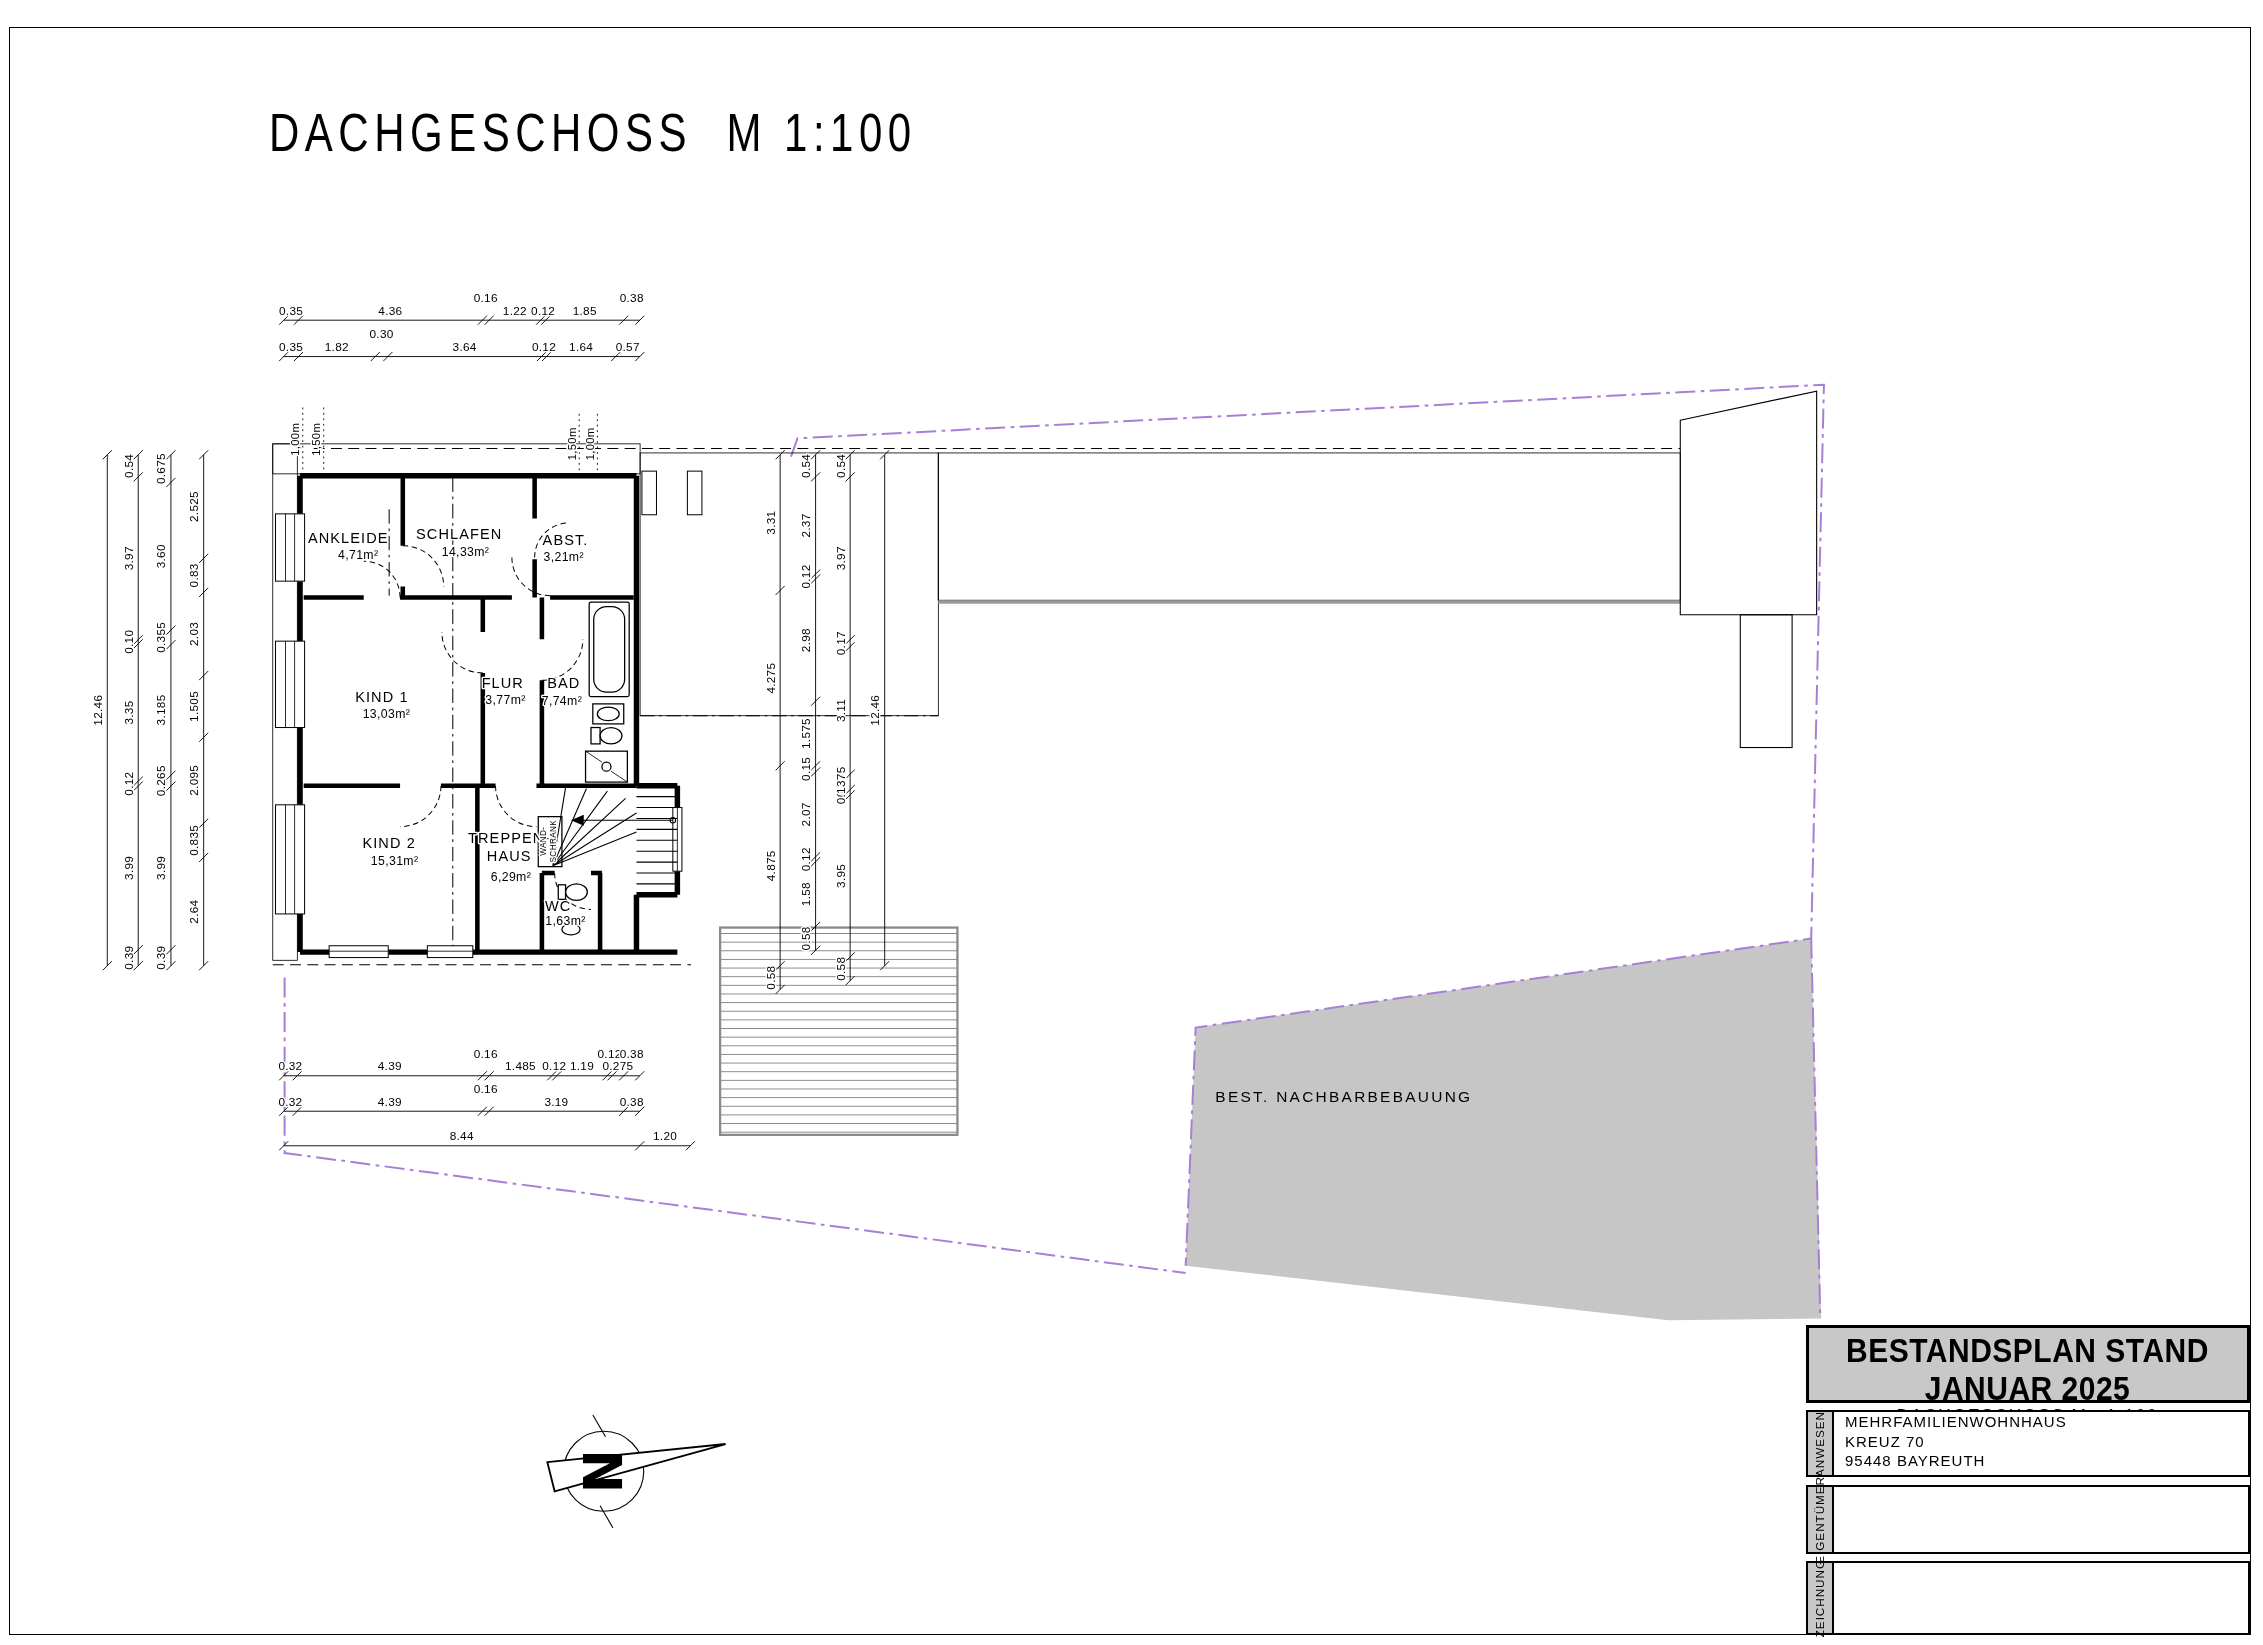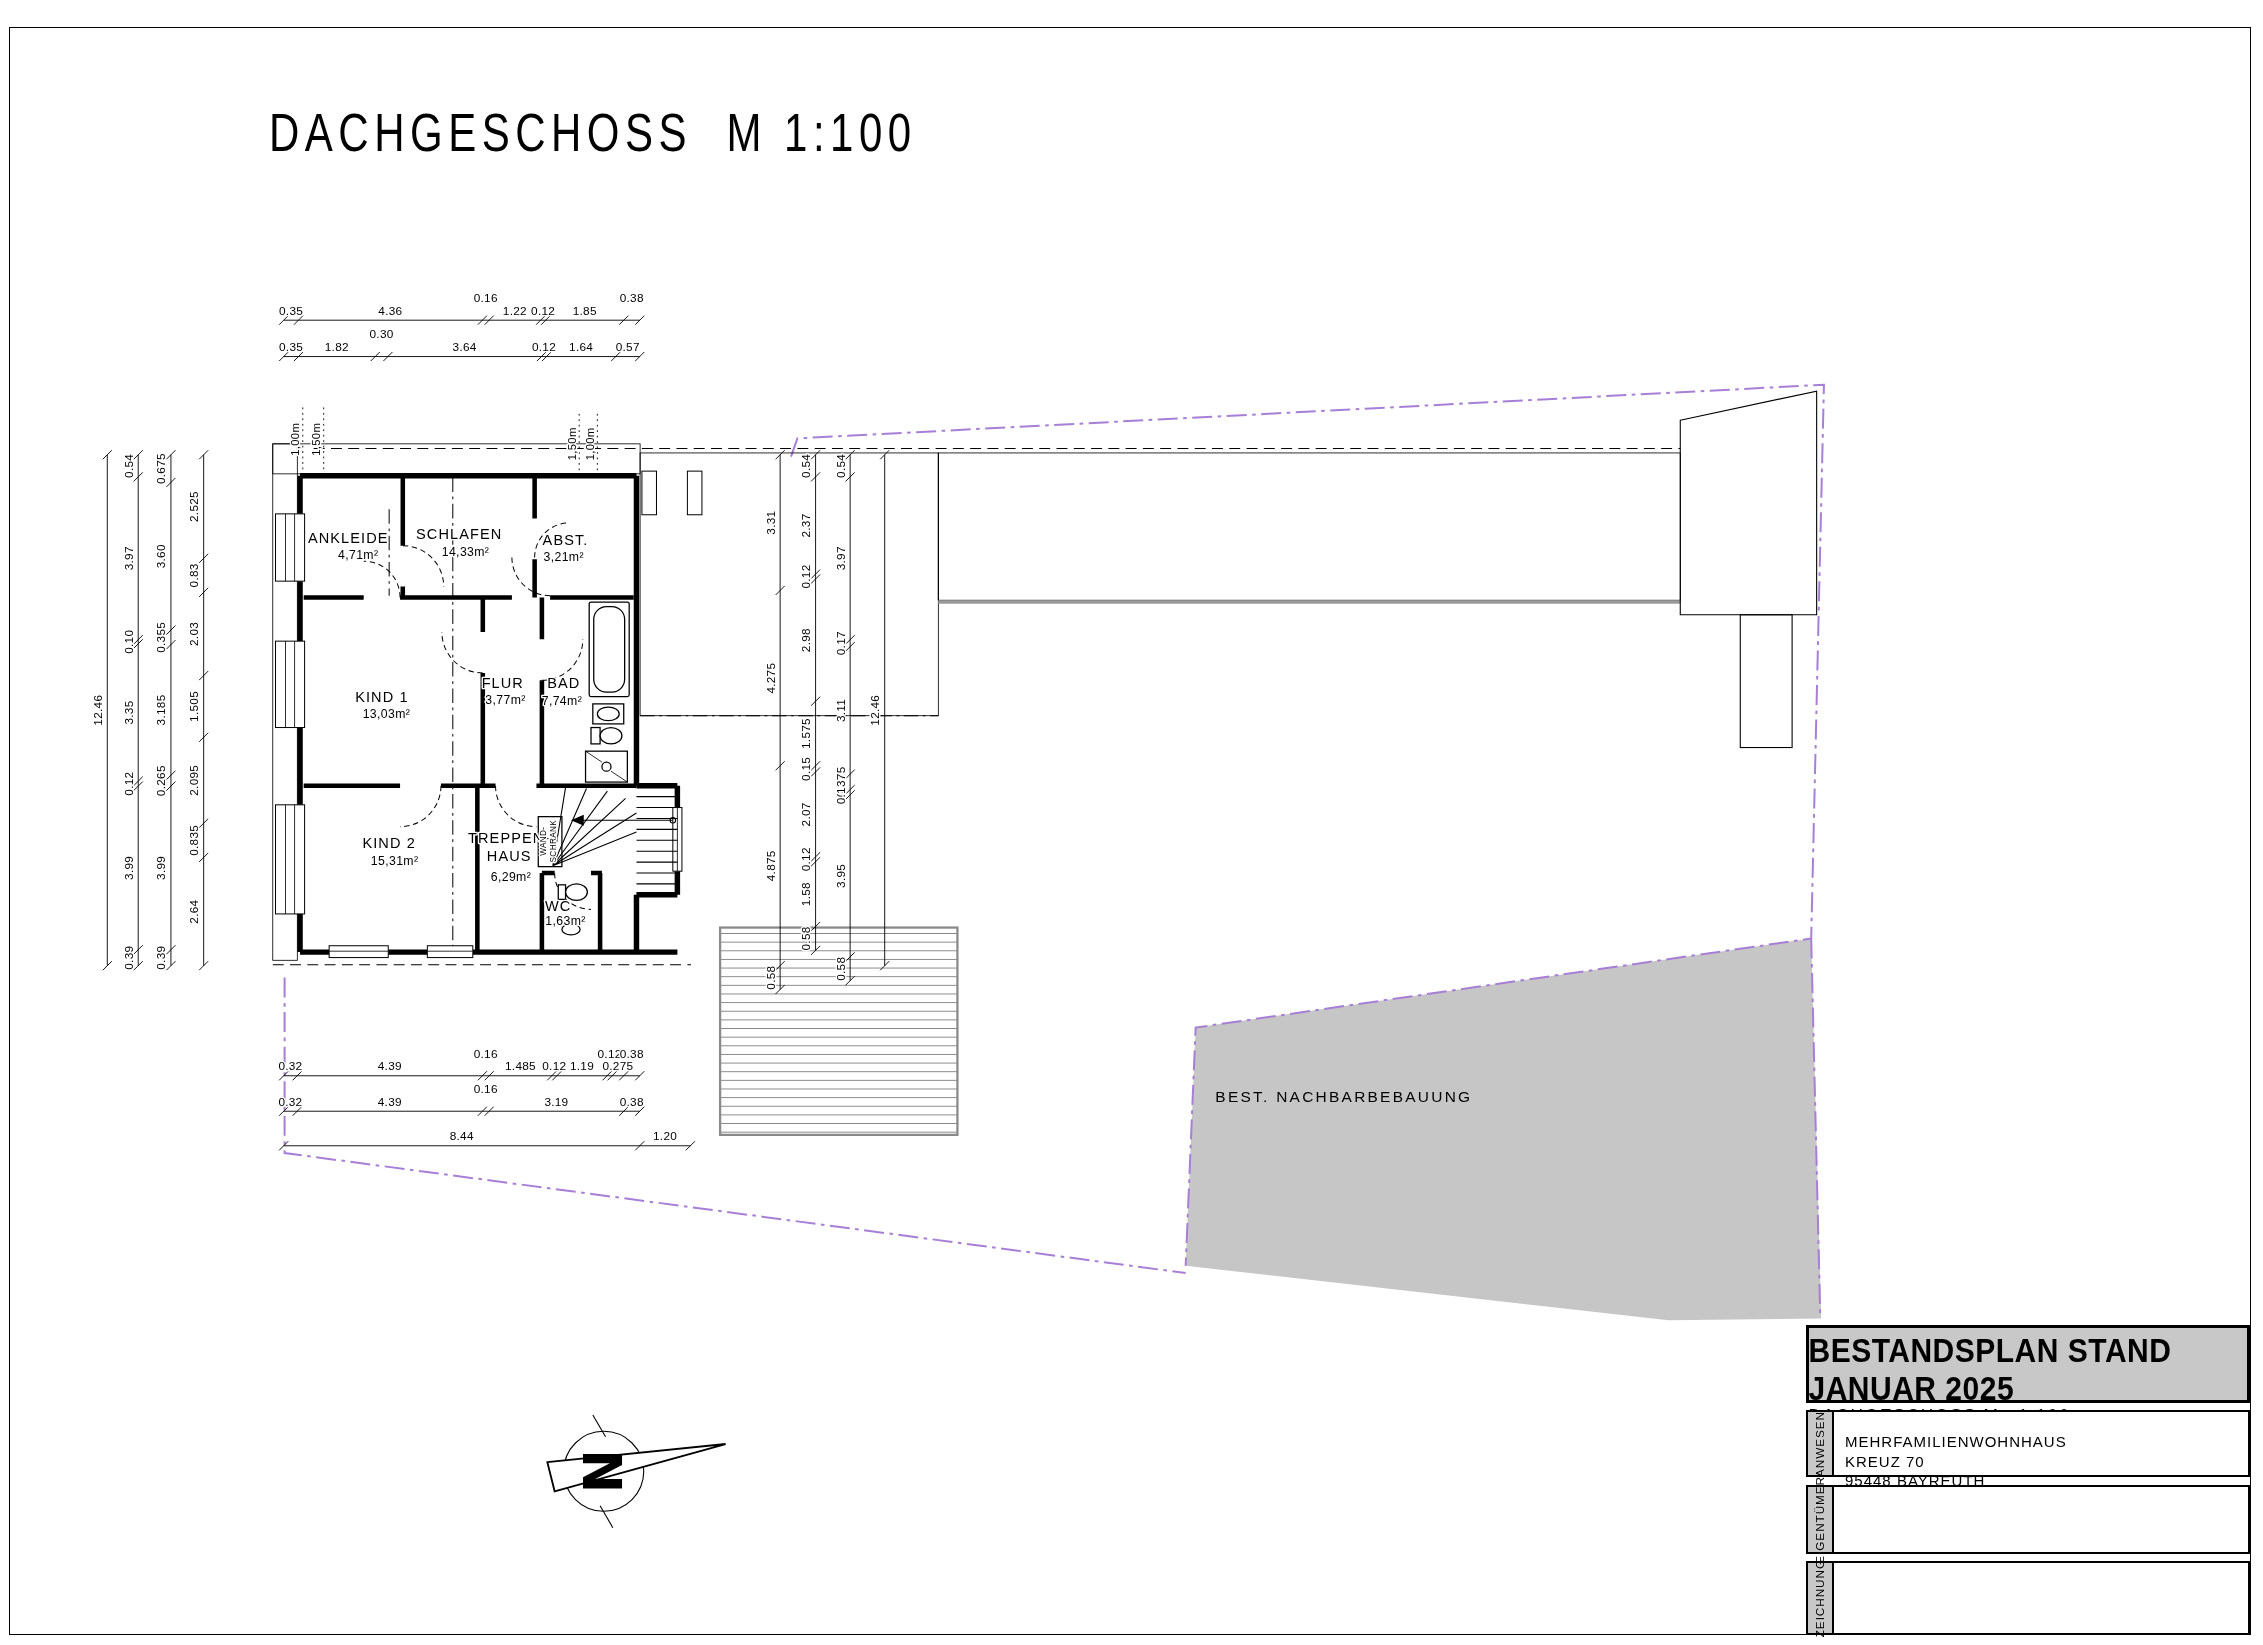--- a/index.html
+++ b/index.html
@@ -24,30 +24,30 @@
   .dim-label{font-size:13px;letter-spacing:.3px;}
   .rname{font-size:16px;letter-spacing:1.2px;text-anchor:middle;}
   .rarea{font-size:13.5px;letter-spacing:.4px;text-anchor:middle;}
   .tiny{font-size:9px;letter-spacing:.4px;text-anchor:middle;}
   .knee{font-size:12.5px;letter-spacing:.3px;text-anchor:middle;}
   .nbl{font-size:17px;letter-spacing:2.5px;text-anchor:middle;stroke:none;}
   .north-n{font-size:58px;font-weight:bold;text-anchor:middle;stroke:none;font-family:"DejaVu Sans",sans-serif;}
   
   #titleblock{position:absolute;left:1801px;top:1321px;width:453px;height:315px;}
   .tb-box{position:absolute;left:4.5px;right:4.5px;border:2.7px solid #000;background:#fff;box-sizing:border-box;}
-  #tb-head{top:3.6px;height:78px;border-width:3.6px;background:#c8c8c8;text-align:left;}
+  #tb-head{top:3.6px;height:78px;border-width:3.6px;background:#c8c8c8;text-align:center;}
   #tb-head .h1{font-size:30px;font-weight:bold;letter-spacing:0.5px;margin-top:8.2px;transform:scaleY(1.1);}
   #tb-head .h2{font-size:17.3px;letter-spacing:1.8px;margin-top:0.9px;}
   .tb-sec{display:flex;}
   #tb-s1{top:89px;height:67px;}
   #tb-s2{top:164px;height:69px;}
   #tb-s3{top:240px;height:74px;}
   .tb-side{width:24.5px;background:#c8c8c8;border-right:2.7px solid #000;display:flex;align-items:center;justify-content:center;}
   .tb-side span{writing-mode:vertical-rl;transform:rotate(180deg);font-size:11.8px;letter-spacing:0.9px;white-space:nowrap;}
-  .tb-content{flex:1;padding:20px 0 0 11px;font-size:15px;line-height:1.3;letter-spacing:1px;position:relative;white-space:nowrap;}
+  .tb-content{flex:1;padding:0 0 0 11px;font-size:15px;line-height:1.3;letter-spacing:1px;position:relative;white-space:nowrap;}
   .tb-sig{position:absolute;right:14.5px;top:33px;width:153px;border-top:2.7px solid #000;font-size:6.4px;text-align:center;letter-spacing:0.5px;padding-top:0.9px;}
 </style>
 </head>
 <body>
 
 <div id="frame"></div>
 
 <div id="plan-title">DACHGESCHOSS  M 1:100</div>
 
 <svg class="drawing" width="2264" height="1646" viewBox="0 0 2490 1810">

